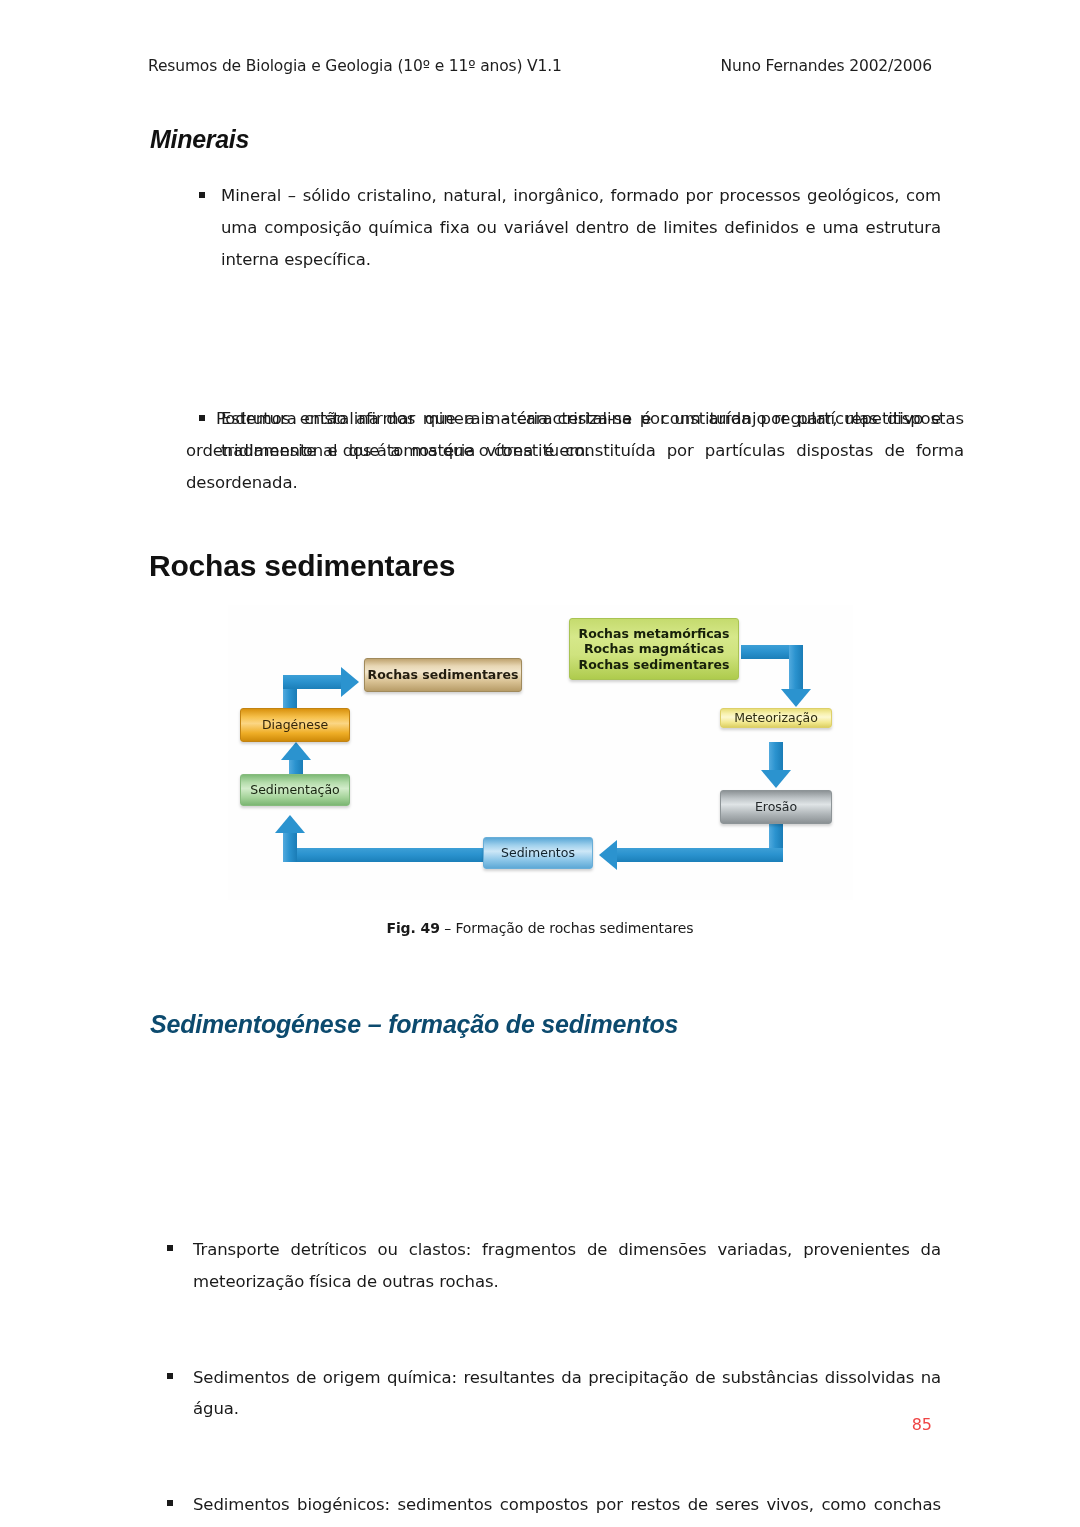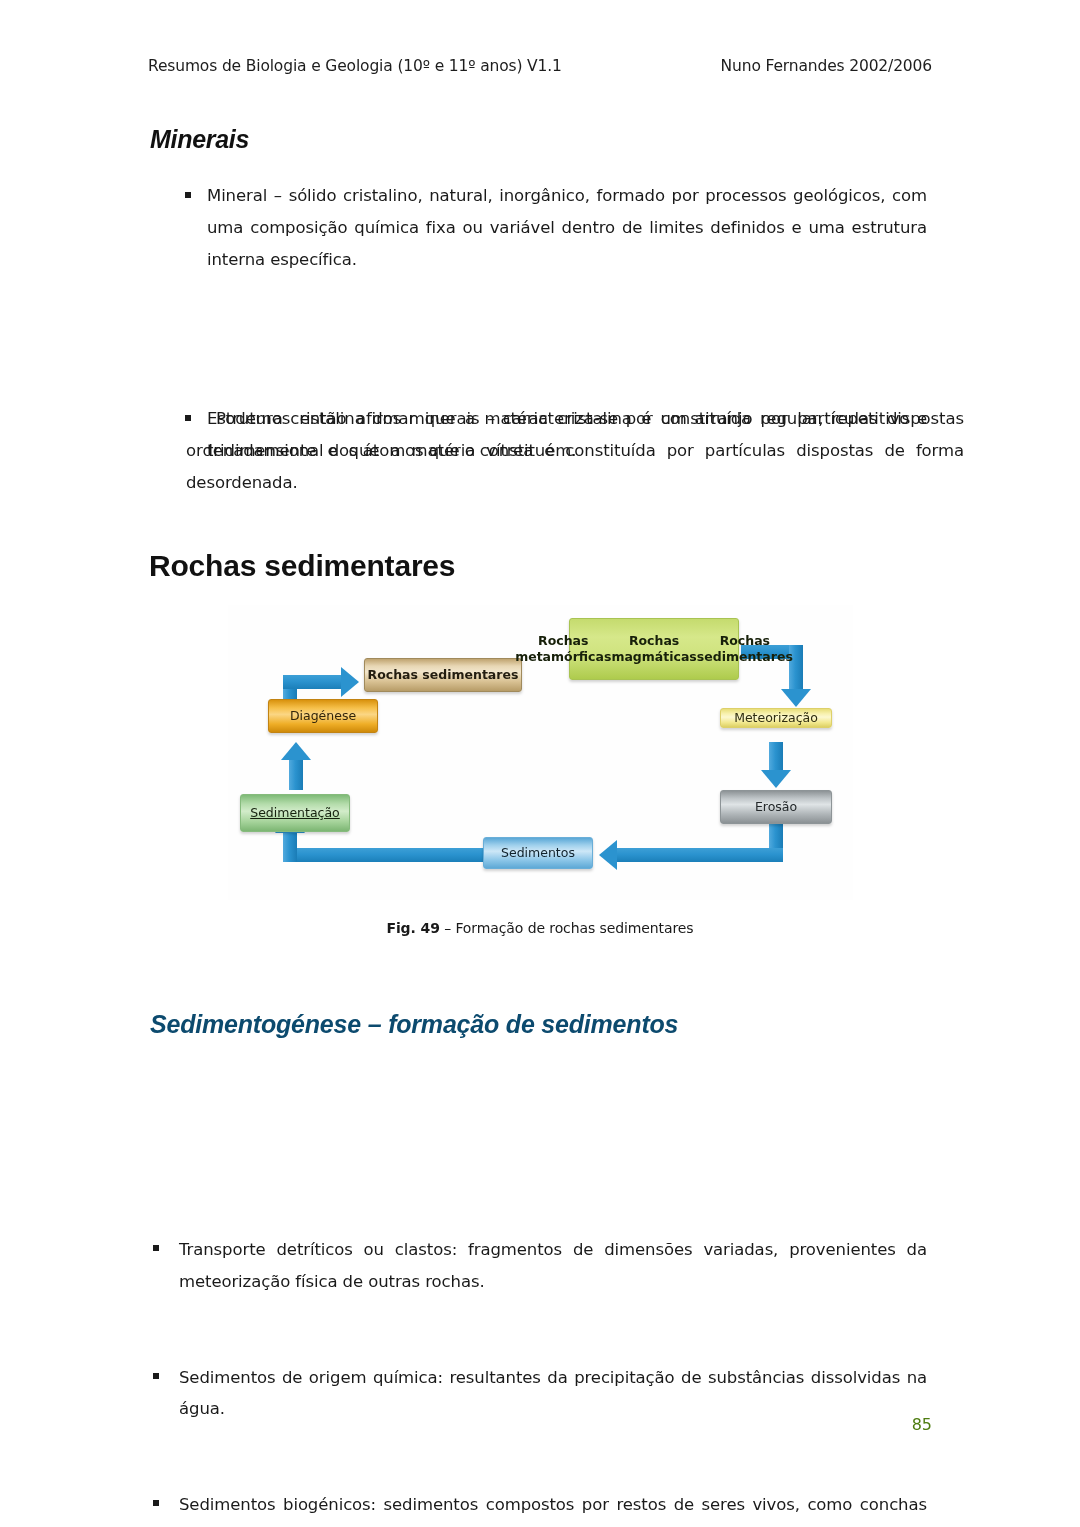--- a/index.html
+++ b/index.html
@@ -15,20 +15,21 @@
     position: relative;
     overflow: hidden;
   }
 
   .page {
     position: relative;
     width: 1080px;
     height: 1527px;
     background: #fff;
     box-sizing: border-box;
+    padding-left: 14px;
   }
 
   
   .doc-header {
     position: absolute;
     top: 57px;
     left: 148px;
     width: 784px;
     display: flex;
     justify-content: space-between;
@@ -155,52 +156,50 @@
         #d9c294 70%, #b79c67 100%);
     border: 1px solid #a08a5c;
     font-weight: bold; font-size: 12.5px; color: #231d10;
   }
   
   #node-rochas-tipos {
     left: 341px; top: 13px; width: 170px; height: 62px;
     background: linear-gradient(to bottom,
         #c5db6e 0%, #d6e88a 30%, #cfe37e 60%, #aecb4d 100%);
     border: 1px solid #a8c352;
-    flex-direction: row;
+    flex-direction: column;
     font-weight: bold; font-size: 12.5px; color: #17200a;
     line-height: 1.45;
   }
   
   #node-diagenese {
-    left: 12px; top: 94px; width: 110px; height: 34px;
+    left: 12px; top: 103px; width: 110px; height: 34px;
     background: linear-gradient(to bottom,
         #d9920e 0%, #f6c04a 25%, #fbd684 45%,
         #efae27 75%, #cf8a09 100%);
     border: 1px solid #c28312;
     color: #33250a;
-    margin-left: 28px;
   }
   
   #node-meteorizacao {
     left: 492px; top: 103px; width: 112px; height: 20px;
     background: linear-gradient(to bottom,
         #e8de78 0%, #f7f0ac 25%, #fcf8d0 45%,
         #f2e88f 75%, #ddd064 100%);
     border: 1px solid #ddd06a;
     color: #2f2d10;
   }
   
   #node-sedimentacao {
-    left: 12px; top: 189px; width: 110px; height: 38px;
+    left: 12px; top: 169px; width: 110px; height: 32px;
     background: linear-gradient(to bottom,
         #7eba77 0%, #b4dcab 25%, #d2ecca 45%,
         #a5d39a 75%, #7cb673 100%);
     border: 1px solid #86bb7d;
     color: #16230f;
-    text-decoration: underline;
   }
   
   #node-erosao {
     left: 492px; top: 185px; width: 112px; height: 34px;
     background: linear-gradient(to bottom,
         #8d9396 0%, #bdc3c6 22%, #dfe4e6 42%,
         #b0b6b9 72%, #8b9194 100%);
     border: 1px solid #8d9497;
     color: #23282a;
   }
@@ -250,21 +249,21 @@
   }
 
   
   .page-number {
     position: absolute;
     top: 1415px;
     left: 0;
     width: 932px;
     text-align: right;
     font-size: 16px;
-    color: #4d7c0f;
+    color: #ef4444;
   }
 </style>
 </head>
 <body>
 
 <div class="page">
 
   <div class="doc-header">
     <span class="hdr-left">Resumos de Biologia e Geologia (10º e 11º anos) V1.1</span>
     <span class="hdr-right">Nuno Fernandes 2002/2006</span>

